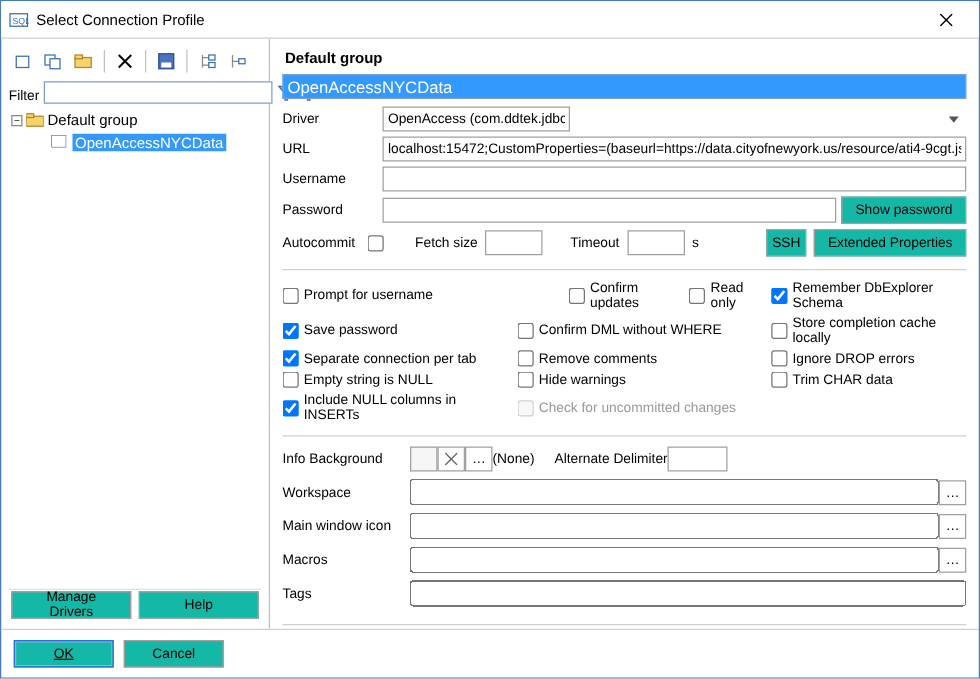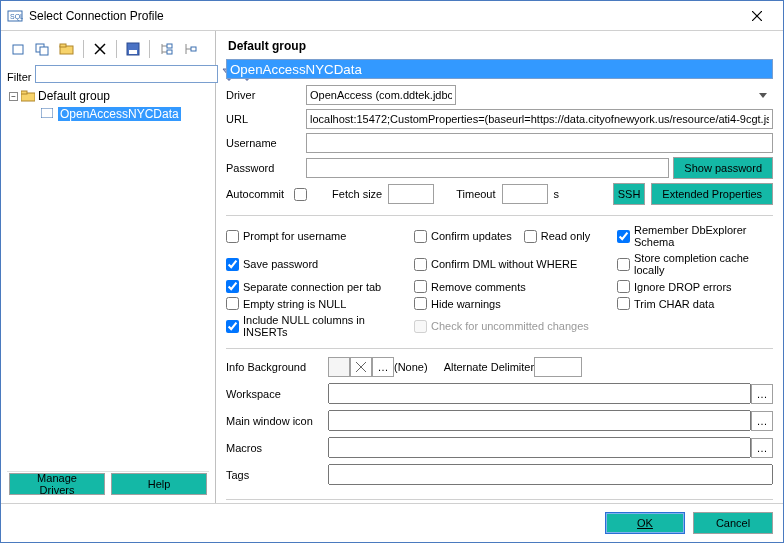--- a/index.html
+++ b/index.html
@@ -44,21 +44,21 @@
   .chk { display:flex; align-items:center; gap:4px; }
   .chk input { width:13px; height:13px; margin:0;}
   .chk.disabled { color:#999;}
   .row2 { display:flex; align-items:center; gap:0; margin-bottom:6px;}
   .row2 label.lab { width:102px;}
   .row2 .field { flex:1;}
   .sq { width:22px; height:20px; border:1px solid #a0a0a0; display:inline-flex; align-items:center; justify-content:center; cursor:pointer;}
   .alt-in { width:48px; height:20px; border:1px solid #a0a0a0; padding:1px 3px;}
   .alt-label { }
   .info-section { border-bottom:1px solid #d0d0d0; padding-bottom:8px; margin-bottom:10px;}
-  .footer { border-top:1px solid #d0d0d0; padding:8px 10px; display:flex; justify-content:flex-end; gap:8px;}
+  .footer { border-top:1px solid #d0d0d0; padding:8px 10px; display:flex; gap:8px;}
   .btn-default { border:1px solid #2a6fd4; box-shadow: inset 0 0 0 1px #7fb2f0;}
   .under { text-decoration:underline;}
   .pw-row .field { margin-right:4px;}
   svg { display:block;}
 </style>
 </head>
 <body>
 
 <div class="window">
   <div class="titlebar">
@@ -214,21 +214,21 @@
         <span style="flex:1"></span>
         <button class="btn btn-small">SSH</button>
         <button class="btn">Extended Properties</button>
       </div>
 
       <div class="checks">
         <label class="chk">
             <input type="checkbox" style="">
             <span>Prompt for username</span>
           </label>
-        <span style="display:flex; gap:12px;">
+        <span style="display:flex; gap:12px;margin-left:41px;">
           <label class="chk">
               <input type="checkbox" style="">
               <span>Confirm updates</span>
             </label>
           <label class="chk">
               <input type="checkbox" style="">
               <span>Read only</span>
             </label>
         </span>
         <label class="chk">

